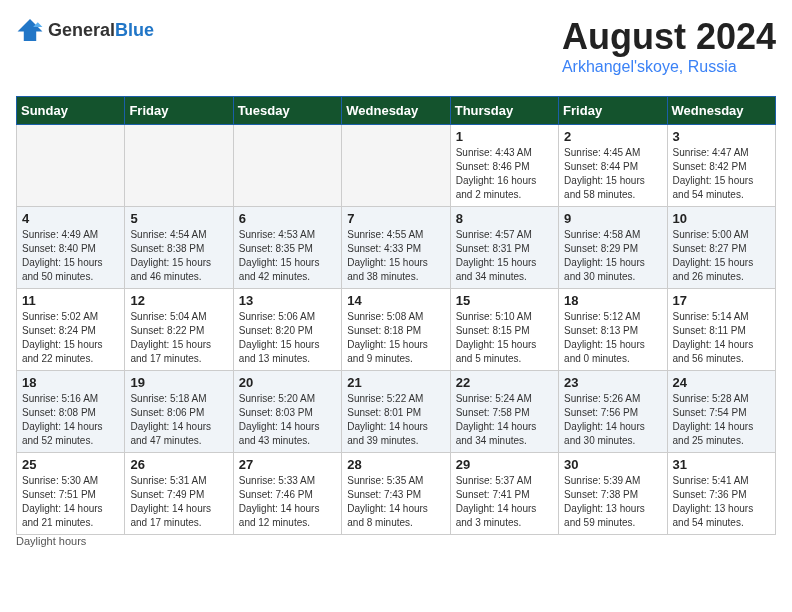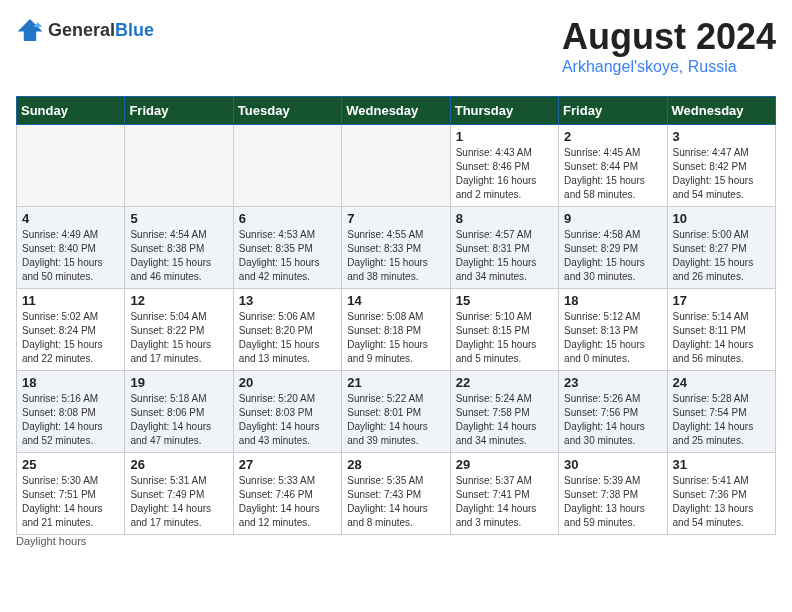--- a/index.html
+++ b/index.html
@@ -166,21 +166,21 @@
         <td>
           <span class="day-number">6</span>
           <div class="day-info">Sunrise: 4:53 AM
 Sunset: 8:35 PM
 Daylight: 15 hours
 and 42 minutes.</div>
         </td>
         <td>
           <span class="day-number">7</span>
           <div class="day-info">Sunrise: 4:55 AM
-Sunset: 8:33 PM
+Sunset: 4:33 PM
 Daylight: 15 hours
 and 38 minutes.</div>
         </td>
         <td>
           <span class="day-number">8</span>
           <div class="day-info">Sunrise: 4:57 AM
 Sunset: 8:31 PM
 Daylight: 15 hours
 and 34 minutes.</div>
         </td>

